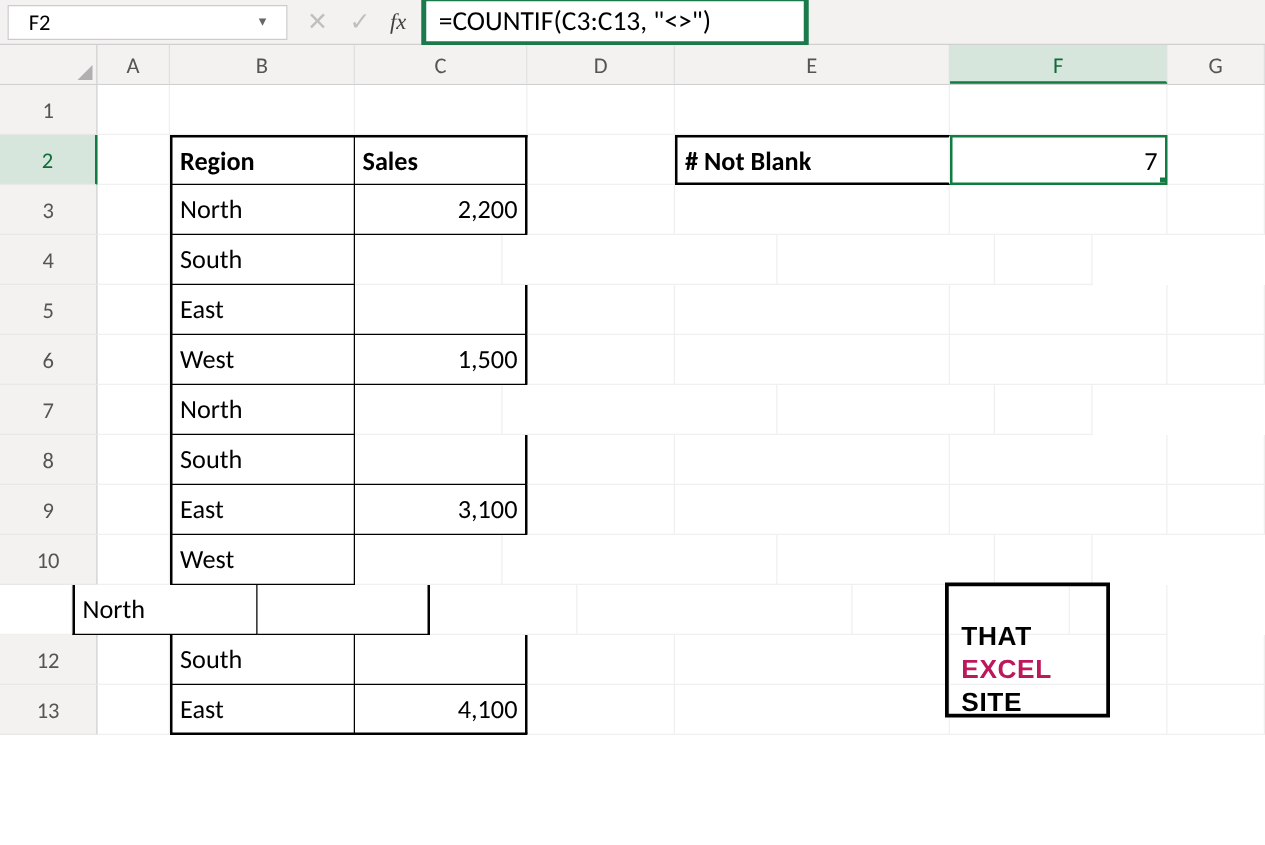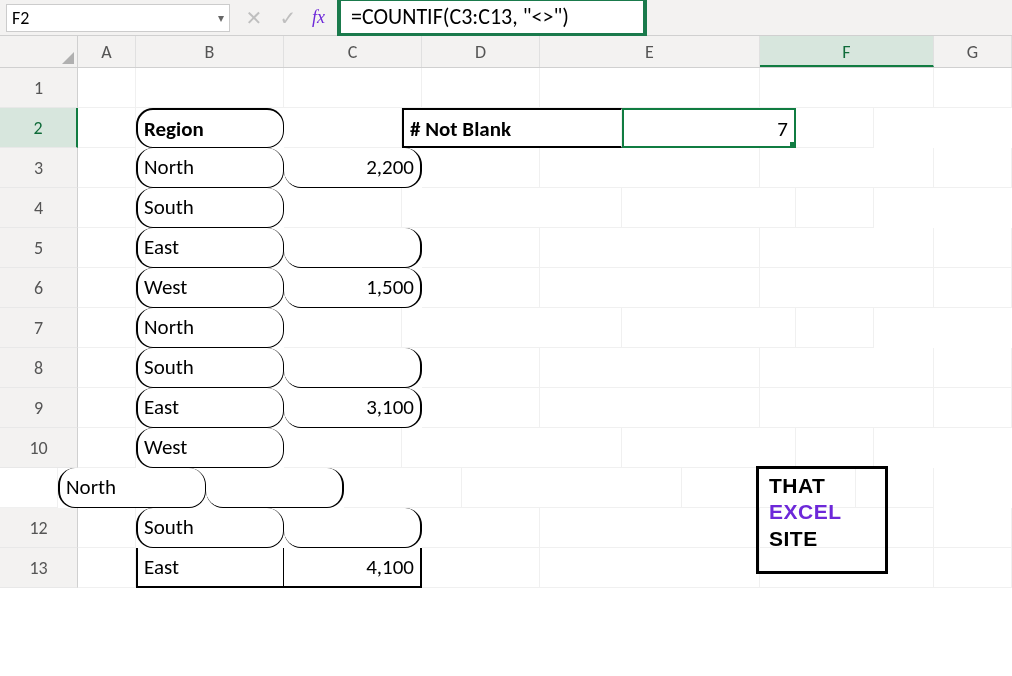--- a/index.html
+++ b/index.html
@@ -18,30 +18,30 @@
     background: #f3f2f1;
     border-bottom: 1px solid #d0d0d0;
     font-size: 18px;
   }
   .name-box {
     width: 224px;
     height: 28px;
     background: #fff;
     border: 1px solid #ccc;
     margin: 0 6px;
-    padding: 2px 5px;
+    padding: 2px 16px;
     font-size: 18px;
     display: flex;
     align-items: center;
     justify-content: space-between;
   }
   .name-box .dd { color: #666; font-size: 12px; }
   .fb-buttons { display: flex; align-items: center; gap: 10px; padding: 0 6px; }
   .fb-btn { color: #bfbfbf; font-size: 20px; width: 24px; text-align: center; }
-  .fx-label { font-style: italic; font-family: 'Times New Roman', serif; font-size: 18px; color: #6d28d9; padding: 0 6px 0 2px; }
+  .fx-label { font-style: italic; font-family: 'Times New Roman', serif; font-size: 18px; color: #404040; padding: 0 6px 0 2px; }
   .formula-highlight {
     border: 4px solid #1a7a4c;
     background: #fff;
     padding: 2px 10px;
     font-size: 22px;
     height: 40px;
     display: flex;
     align-items: center;
     margin-top: -2px;
     min-width: 310px;
@@ -102,21 +102,21 @@
     white-space: nowrap;
   }
   
   .cA { width: 58px; } .cB { width: 148px; } .cC { width: 138px; }
   .cD { width: 118px; } .cE { width: 220px; } .cF { width: 174px; } .cG { width: 78px; }
   
   .tbl-top { border-top: 2.5px solid #000; }
   .tbl-bot { border-bottom: 2.5px solid #000; }
   .tbl-l { border-left: 2.5px solid #000; }
   .tbl-r { border-right: 2.5px solid #000; }
-  .thin-b { border-bottom: 1px solid #000; border-radius: 17px; }
+  .thin-b { border-bottom: 1px solid #000; }
   .thin-r { border-right: 1px solid #000; }
   .bold { font-weight: bold; }
   .right { text-align: right; }
   
   .sel {
     border: 2px solid #107c41 !important;
     position: relative;
   }
   .sel::after{
     content:'';
@@ -129,28 +129,28 @@
   .nb-l { border-left: 2.5px solid #000; border-top:2.5px solid #000; border-bottom:2.5px solid #000;}
   .nb-r { border-top:2.5px solid #000; border-bottom:2.5px solid #000; border-right:2.5px solid #000;}
   
   .logo {
     position: absolute;
     left: 756px;
     top: 466px;
     width: 132px;
     height: 108px;
     border: 3px solid #000;
-    padding: 4px 10px;
+    padding: 28px 10px;
     font-family: Arial, sans-serif;
     font-weight: 900;
     font-size: 21px;
     line-height: 1.25;
     letter-spacing: 0.5px;
   }
-  .logo .ex { color: #6d28d9; }
+  .logo .ex { color: #be185d; }
 </style>
 </head>
 <body>
 
 <div class="formula-bar">
   <div class="name-box">
     <span>F2</span>
     <span class="dd">▾</span>
   </div>
   <div class="fb-buttons">
@@ -184,20 +184,21 @@
     <div class="cell cD"></div>
     <div class="cell cE"></div>
     <div class="cell cF"></div>
     <div class="cell cG"></div>
   </div>
 
   <div class="row">
     <div class="rh active">2</div>
     <div class="cell cA"></div>
     <div class="cell cB bold tbl-top tbl-l thin-r thin-b">Region</div>
+    <div class="cell cC bold tbl-top tbl-r thin-b">Sales</div>
     <div class="cell cD"></div>
     <div class="cell cE bold nb-l"># Not Blank</div>
     <div class="cell cF right sel nb-r">7</div>
     <div class="cell cG"></div>
   </div>
 
   <div class="row">
     <div class="rh">3</div>
     <div class="cell cA"></div>
     <div class="cell cB tbl-l thin-r thin-b">North</div>

